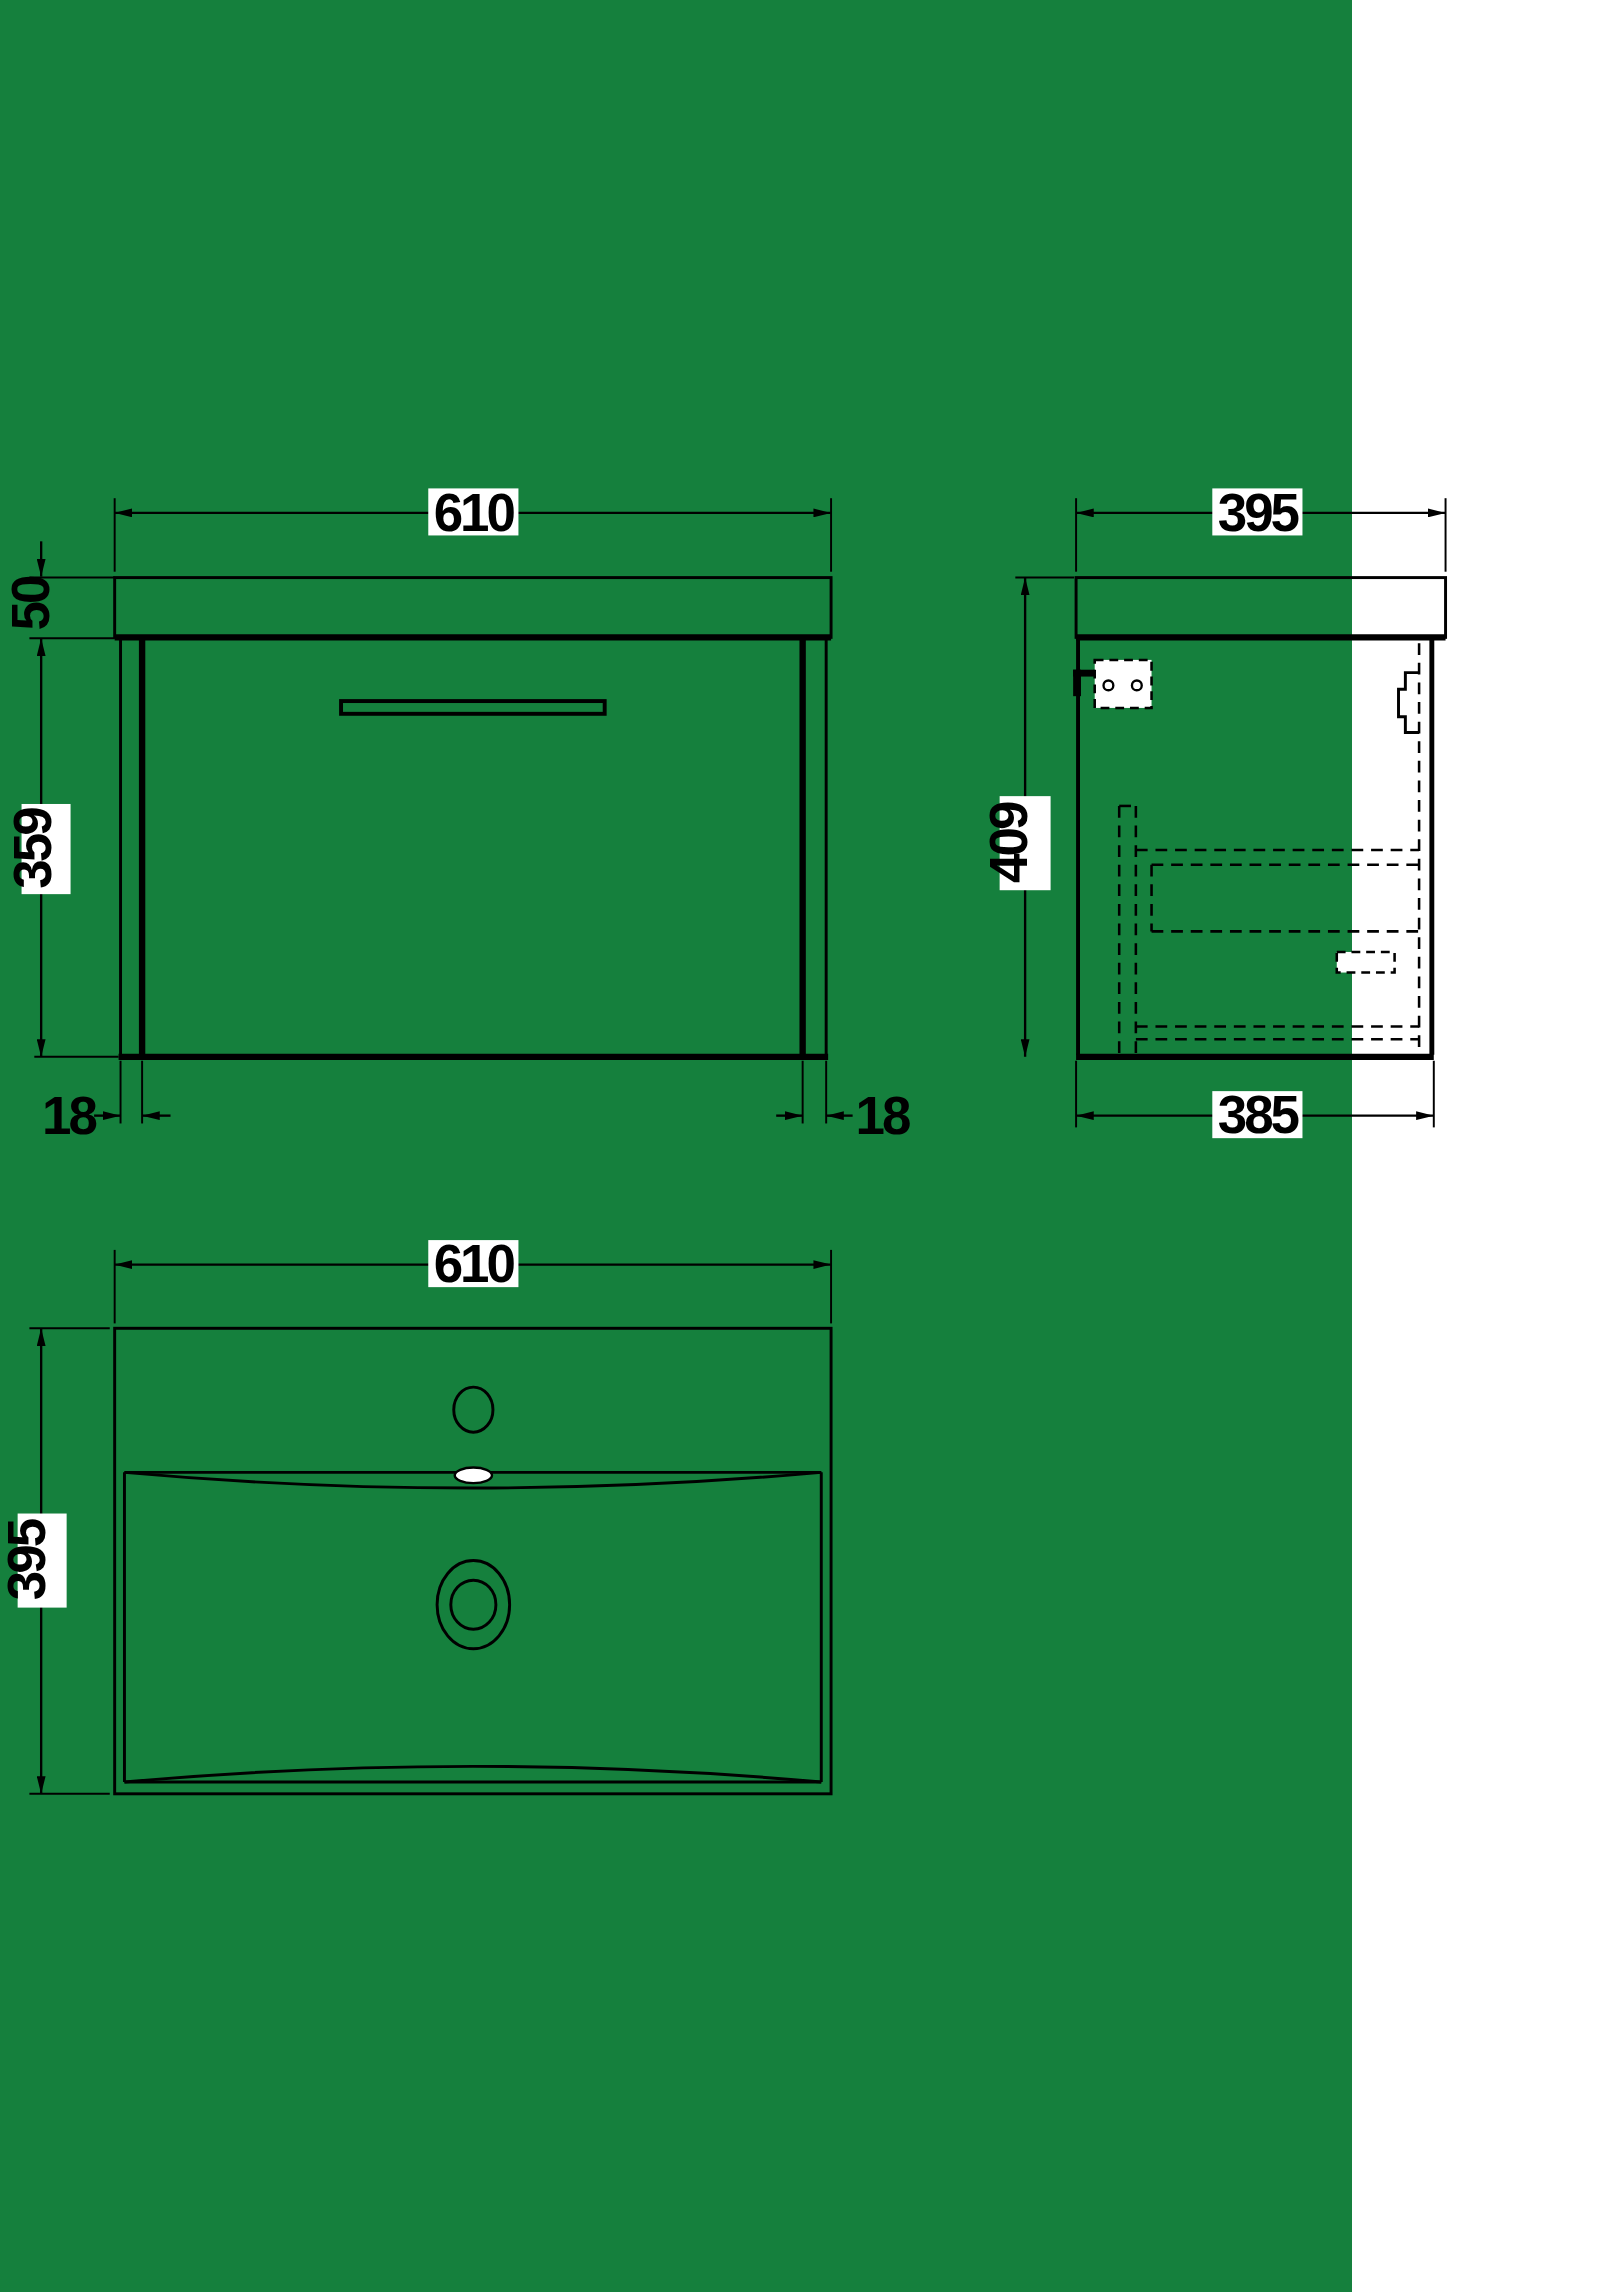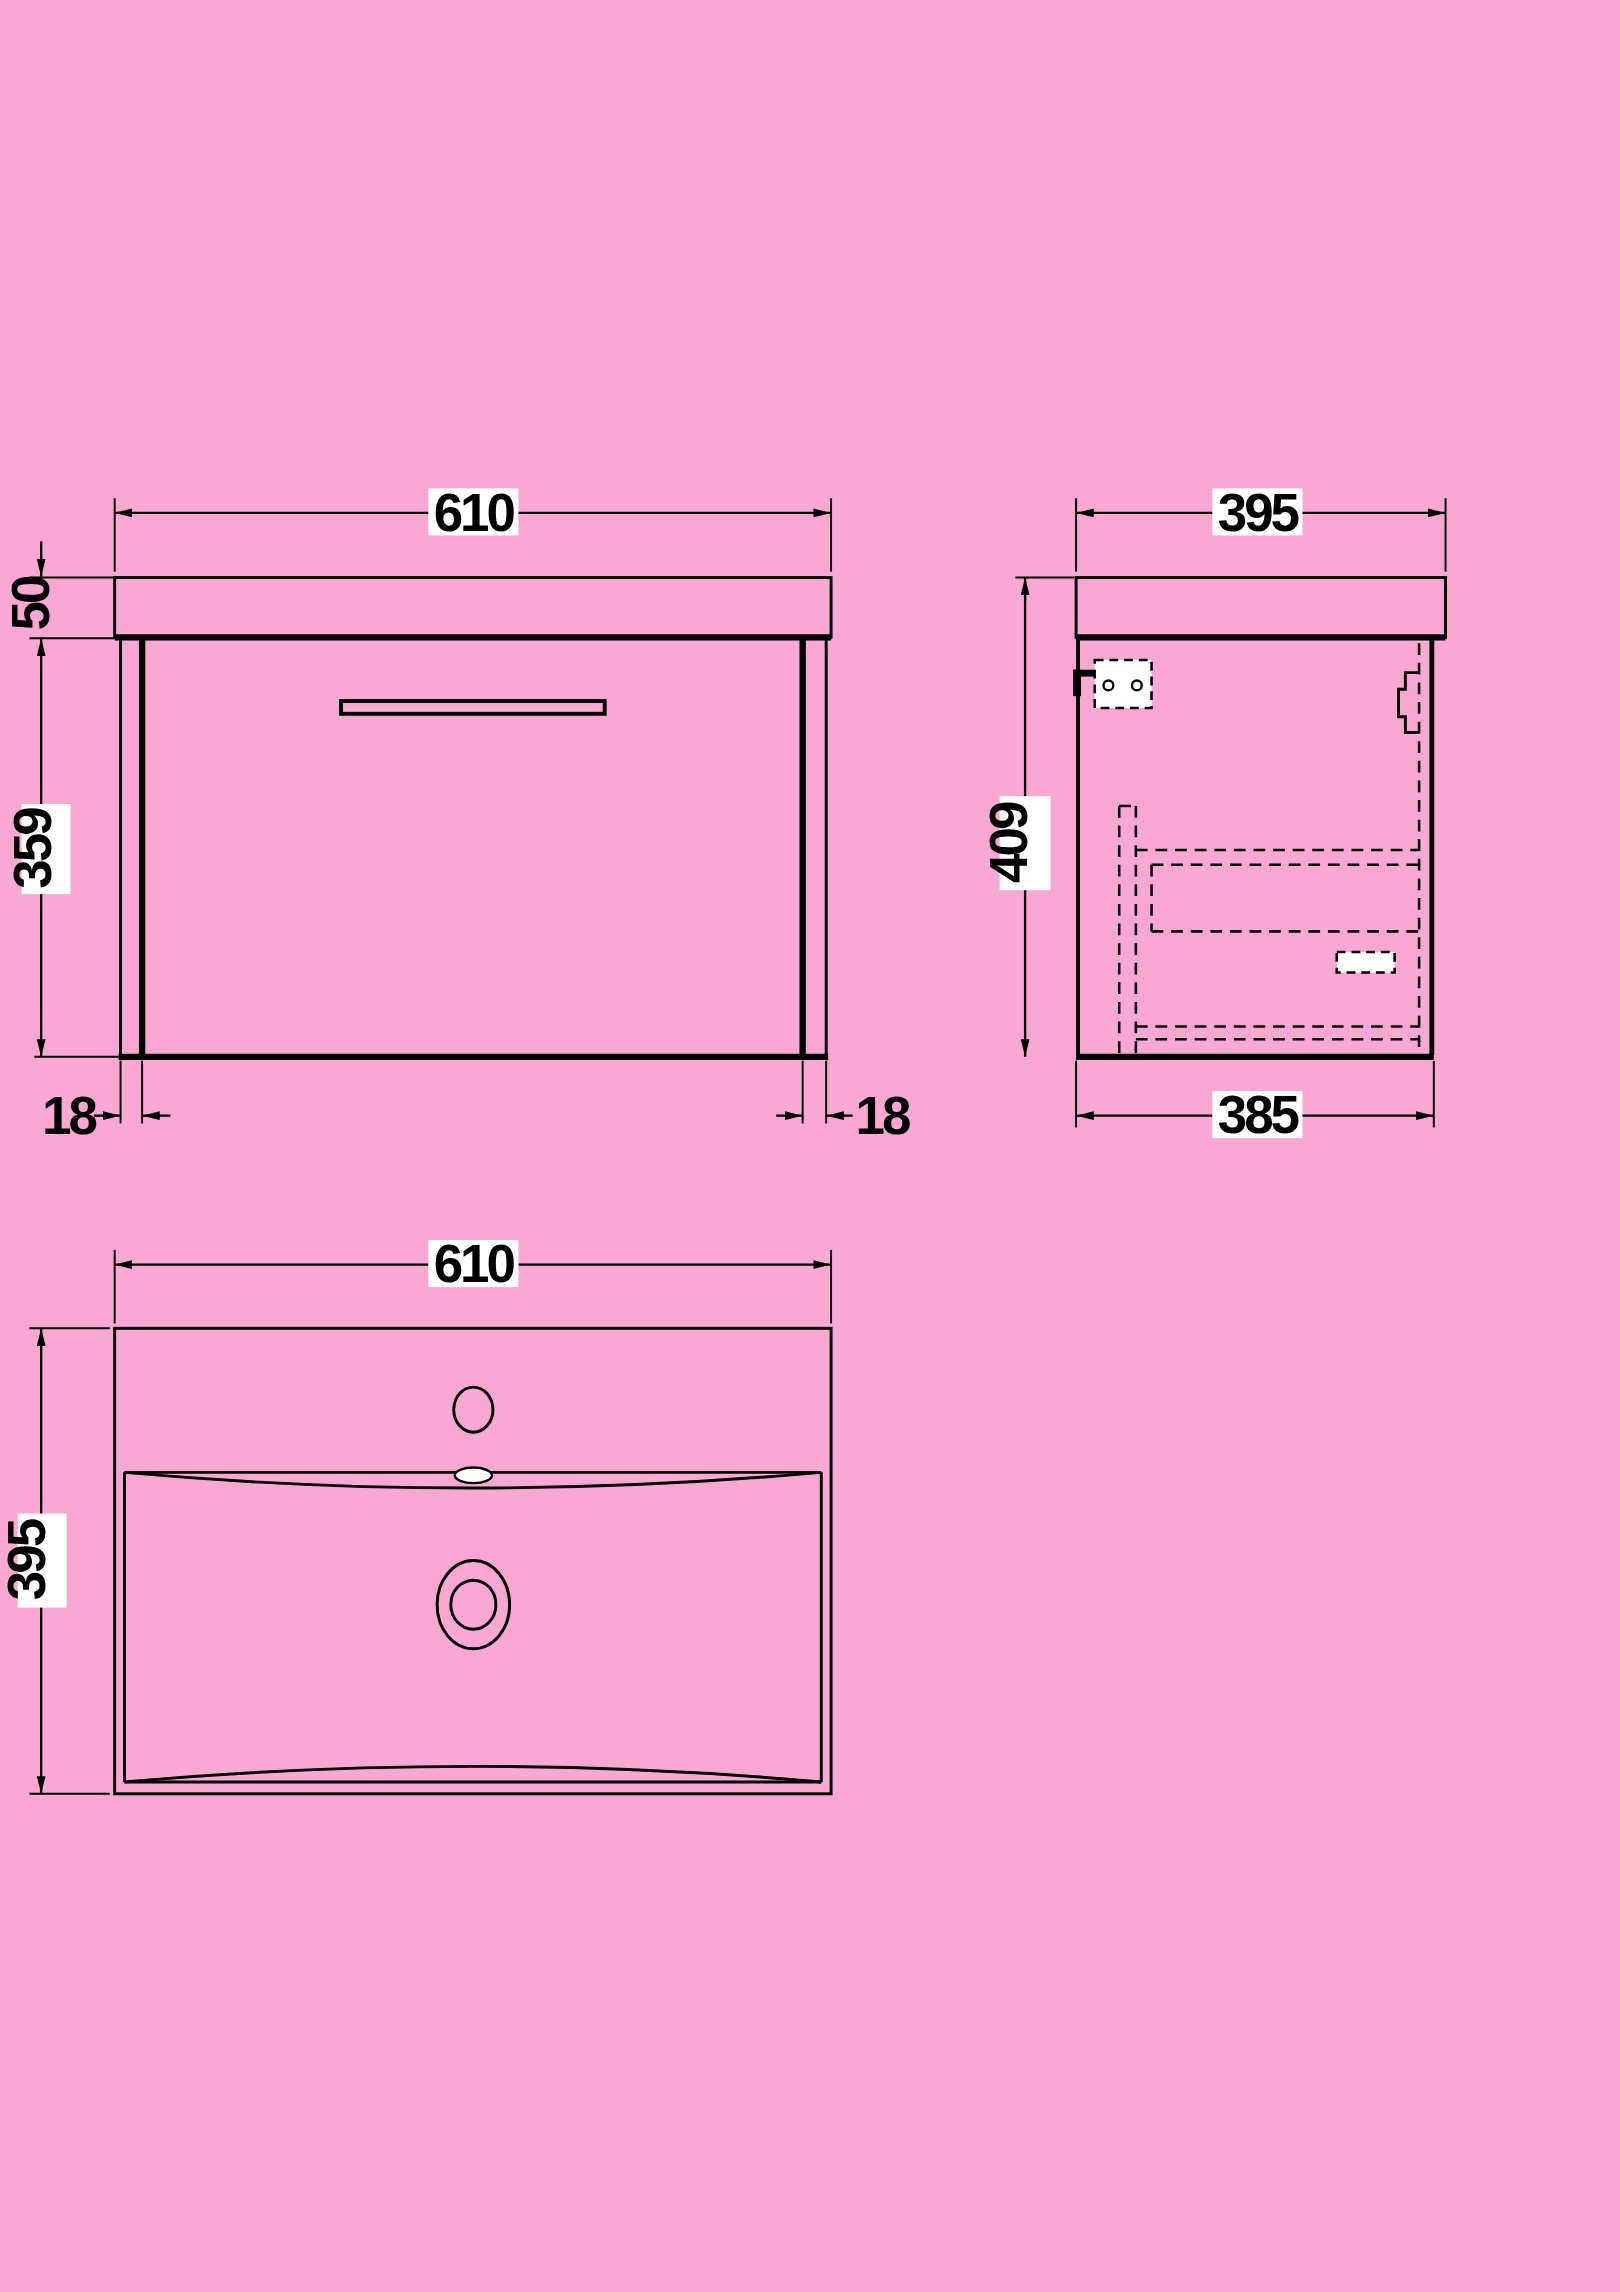--- a/index.html
+++ b/index.html
@@ -1,16 +1,16 @@
 <!DOCTYPE html>
 <html><head>
 <meta charset="utf-8">
 <style>
   html,body{margin:0;padding:0;background:#ffffff;}
-  .sheet{width:1620px;height:2293px;background:#f9a8d4;position:relative;}
+  .sheet{width:1352px;height:2293px;background:#15803d;position:relative;}
   svg{display:block;}
   .ol{stroke:#000;stroke-width:3;fill:none;}
   .ol-thick{stroke:#000;stroke-width:6.5;fill:none;}
   .dim{stroke:#000;stroke-width:2.4;fill:none;}
   .ext{stroke:#000;stroke-width:2;fill:none;}
   .dash{stroke:#000;stroke-width:2.6;fill:none;stroke-dasharray:12 8;}
   .dash-f{stroke:#000;stroke-width:2.6;fill:#fff;stroke-dasharray:11 7;}
   .mask{fill:#ffffff;stroke:none;}
   .dimtext{font-family:"Liberation Sans","DejaVu Sans",sans-serif;font-weight:bold;font-size:54px;letter-spacing:-3px;fill:#000;}
   .solidfill{fill:#000;stroke:none;}

